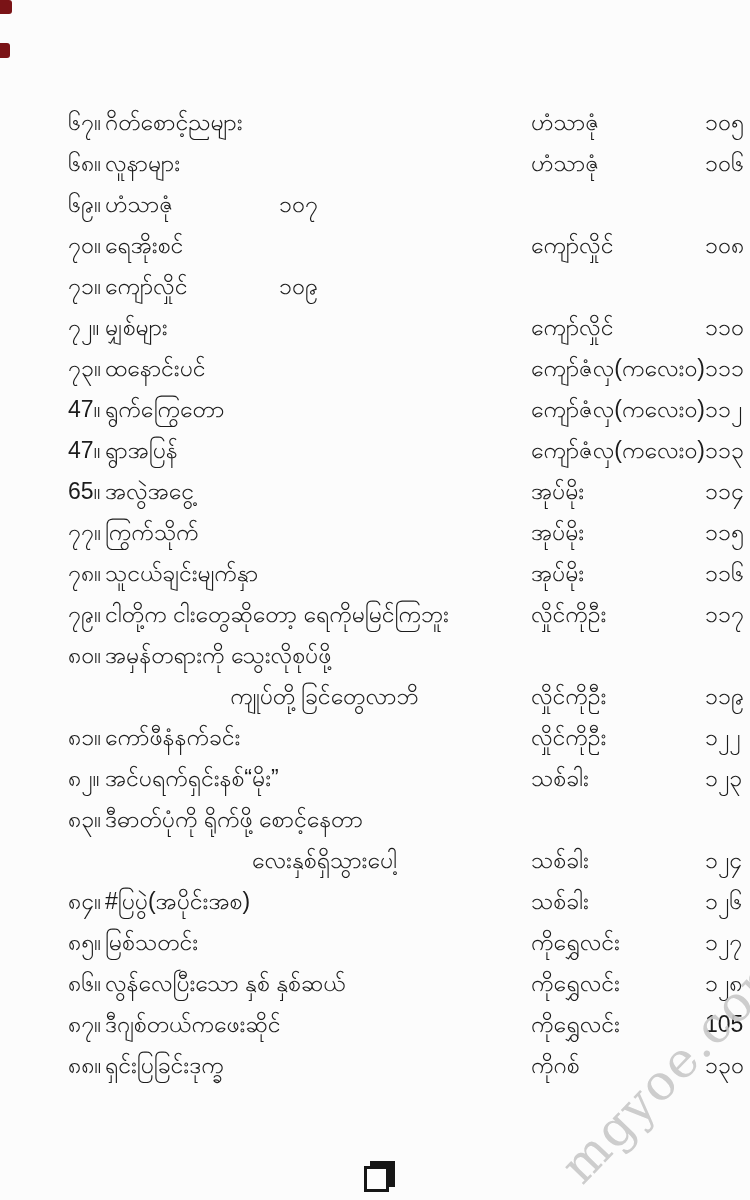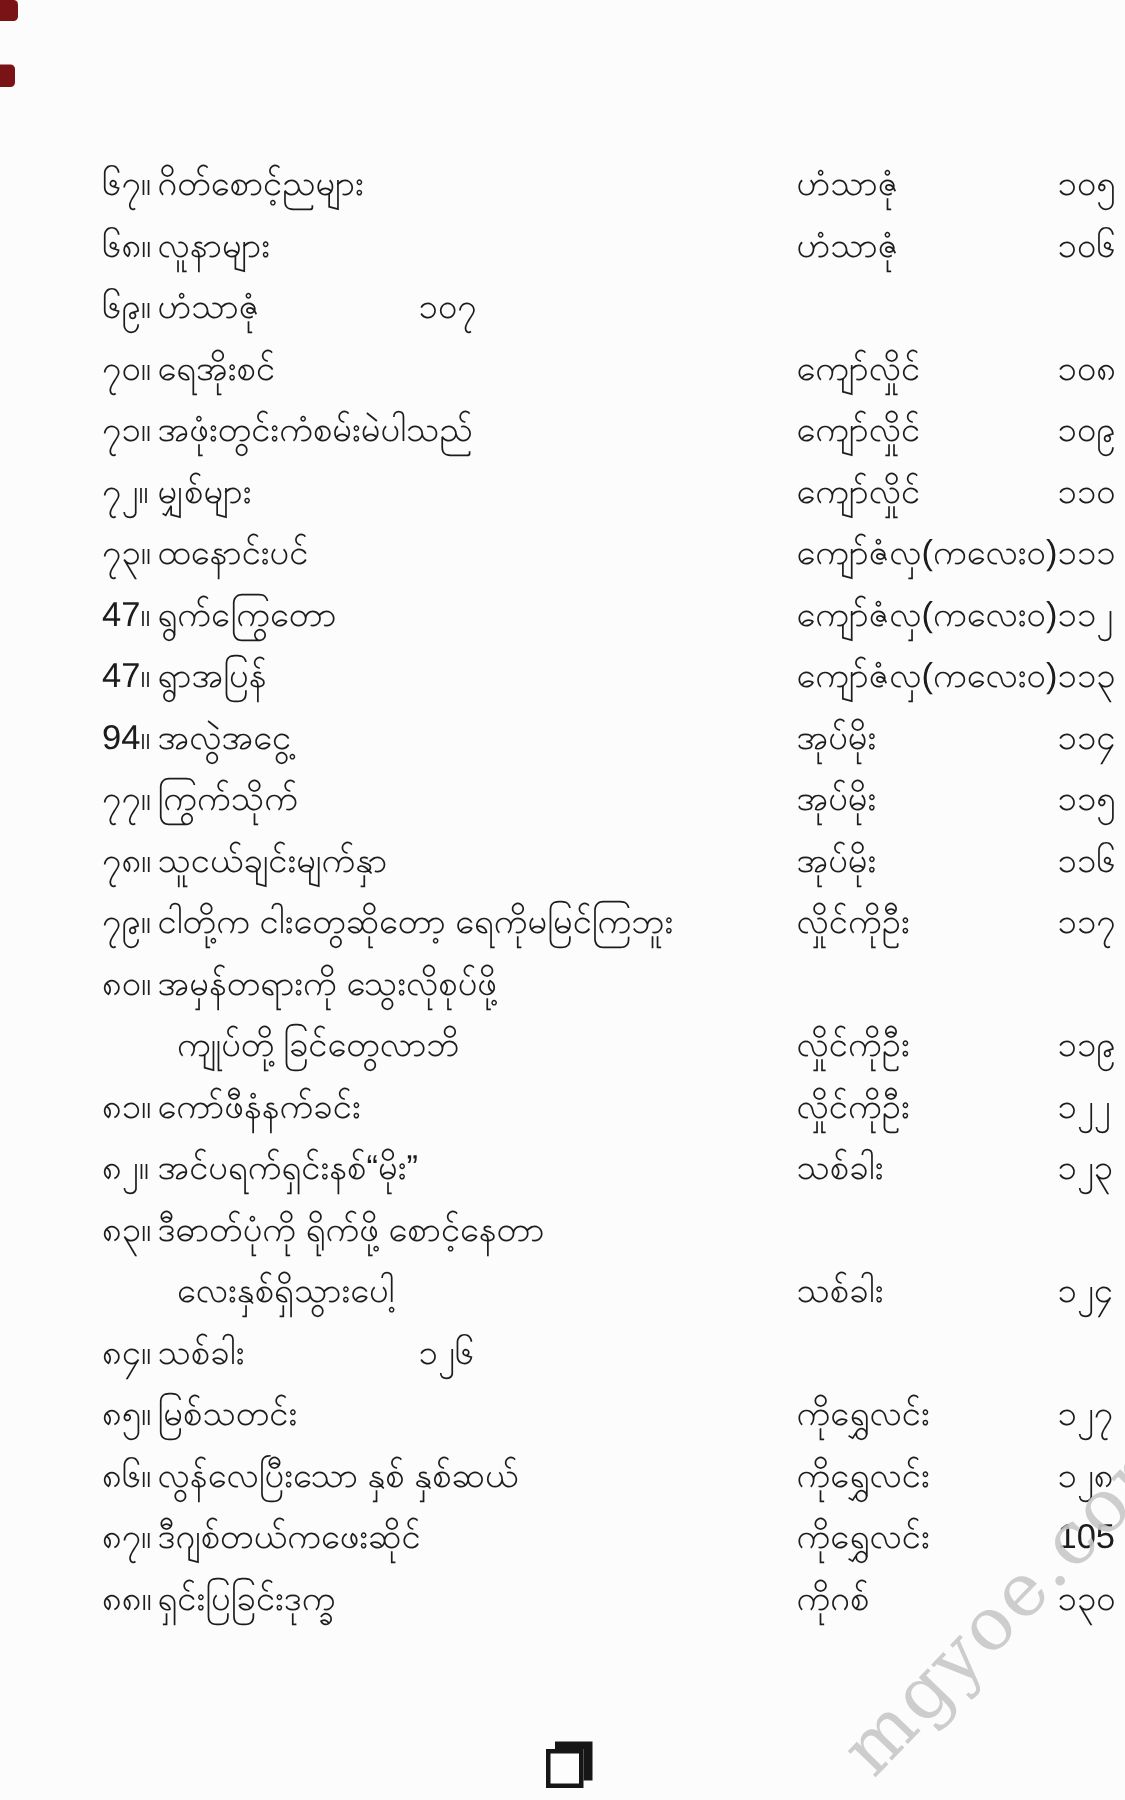--- a/index.html
+++ b/index.html
@@ -20,21 +20,21 @@
     height:41px;
     line-height:41px;
     font-size:23px;
     font-weight:500;
     white-space:nowrap;
   }
   .cell{display:block;overflow:visible;}
   .cell-no{width:37px;margin-left:25px;}
   .cell-title{width:426px;}
   .cell-indent{width:75px;margin-left:25px;}
-  .cell-title2{width:413px;margin-left:-25px;}
+  .cell-title2{width:413px;margin-left:-25px;text-align:center;}
   .cell-author{width:174px;}
   .cell-page{width:50px;text-align:left;}
   
   .row.cont .cell-indent{width:50px;}
   .row.cont .cell-title2{width:413px;margin-left:0;}
   
   .red-mark-1{
     position:absolute;left:0;top:0;width:12px;height:14px;
     border-radius:0 3px 3px 0;
   }
@@ -87,21 +87,20 @@
       <span class="cell cell-page">၁၀၇</span>
     </div>
     <div class="row">
       <span class="cell cell-no">၇၀။</span>
       <span class="cell cell-title">ရေအိုးစင်</span>
       <span class="cell cell-author">ကျော်လှိုင်</span>
       <span class="cell cell-page">၁၀၈</span>
     </div>
     <div class="row">
       <span class="cell cell-no">၇၁။</span>
-      <span class="cell cell-title">အဖုံးတွင်းကံစမ်းမဲပါသည်</span>
       <span class="cell cell-author">ကျော်လှိုင်</span>
       <span class="cell cell-page">၁၀၉</span>
     </div>
     <div class="row">
       <span class="cell cell-no">၇၂။</span>
       <span class="cell cell-title">မျှစ်များ</span>
       <span class="cell cell-author">ကျော်လှိုင်</span>
       <span class="cell cell-page">၁၁၀</span>
     </div>
     <div class="row">
@@ -116,21 +115,21 @@
       <span class="cell cell-author">ကျော်ဇံလှ(ကလေးဝ)</span>
       <span class="cell cell-page">၁၁၂</span>
     </div>
     <div class="row">
       <span class="cell cell-no">47။</span>
       <span class="cell cell-title">ရွာအပြန်</span>
       <span class="cell cell-author">ကျော်ဇံလှ(ကလေးဝ)</span>
       <span class="cell cell-page">၁၁၃</span>
     </div>
     <div class="row">
-      <span class="cell cell-no">94။</span>
+      <span class="cell cell-no">65။</span>
       <span class="cell cell-title">အလွဲအငွေ့</span>
       <span class="cell cell-author">အုပ်မိုး</span>
       <span class="cell cell-page">၁၁၄</span>
     </div>
     <div class="row">
       <span class="cell cell-no">၇၇။</span>
       <span class="cell cell-title">ကြွက်သိုက်</span>
       <span class="cell cell-author">အုပ်မိုး</span>
       <span class="cell cell-page">၁၁၅</span>
     </div>
@@ -173,20 +172,21 @@
       <span class="cell cell-title">ဒီဓာတ်ပုံကို ရိုက်ဖို့ စောင့်နေတာ</span>
     </div>
     <div class="row cont">
       <span class="cell cell-indent"></span>
       <span class="cell cell-title2">လေးနှစ်ရှိသွားပေါ့</span>
       <span class="cell cell-author">သစ်ခါး</span>
       <span class="cell cell-page">၁၂၄</span>
     </div>
     <div class="row">
       <span class="cell cell-no">၈၄။</span>
+      <span class="cell cell-title">#ပြပွဲ(အပိုင်းအစ)</span>
       <span class="cell cell-author">သစ်ခါး</span>
       <span class="cell cell-page">၁၂၆</span>
     </div>
     <div class="row">
       <span class="cell cell-no">၈၅။</span>
       <span class="cell cell-title">မြစ်သတင်း</span>
       <span class="cell cell-author">ကိုရွှေလင်း</span>
       <span class="cell cell-page">၁၂၇</span>
     </div>
     <div class="row">

